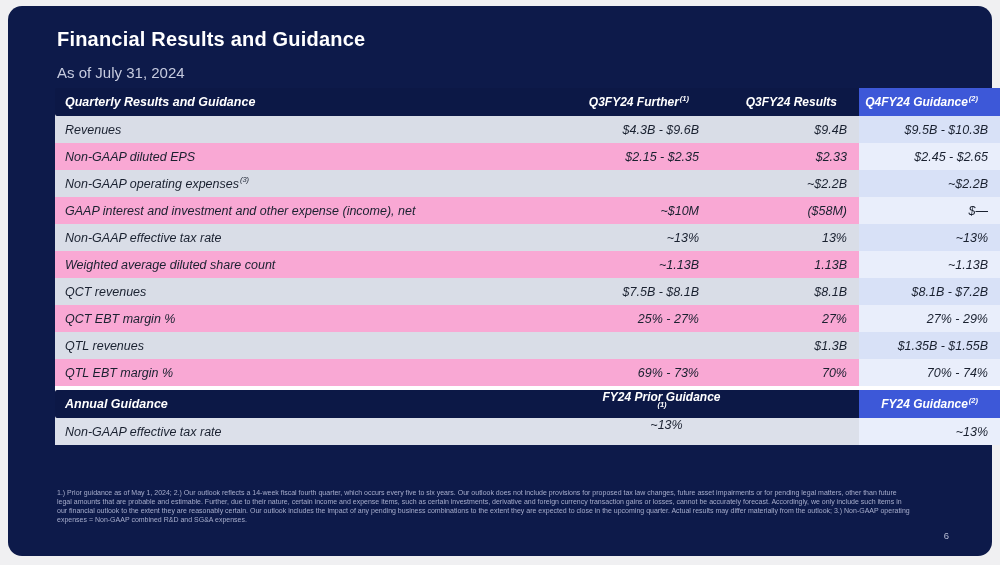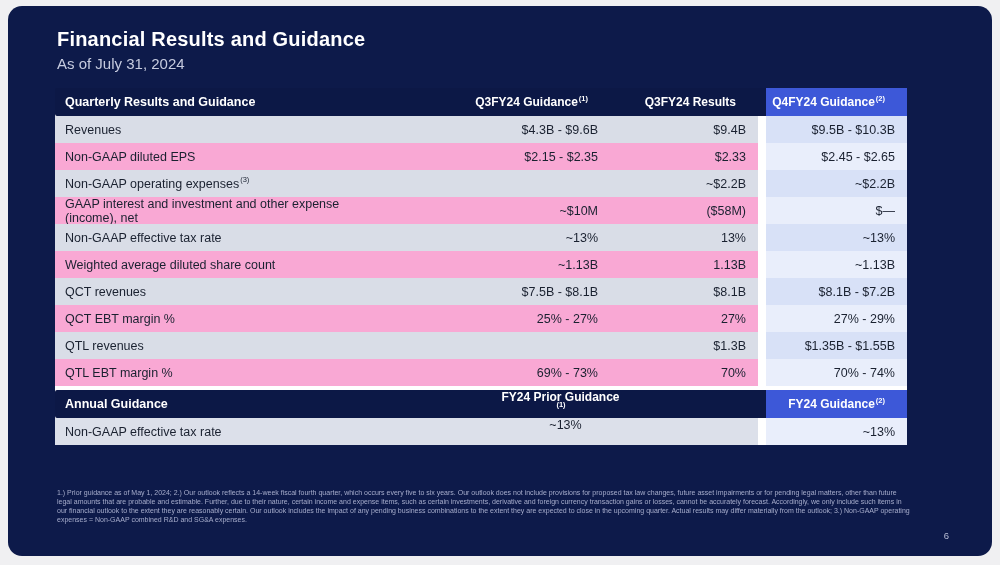--- a/index.html
+++ b/index.html
@@ -13,34 +13,34 @@
     position: absolute;
     left: 8px; top: 6px; right: 8px; bottom: 9px;
     background: #0d1a4a;
     border-radius: 14px;
   }
   .title-block { position: absolute; left: 49px; top: 22px; }
   .slide-title {
     color: #ffffff; font-size: 20px; font-weight: 700; letter-spacing: 0.2px;
   }
   .slide-subtitle {
-    color: #c6cbdf; font-size: 15px; font-weight: 400; margin-top: 4px;
+    color: #c6cbdf; font-size: 15px; font-weight: 400; margin-top: 13px;
   }
   .card {
-    position: absolute; left: 47px; top: 82px; width: 852px;
-    background: #ffffff; border-radius: 10px; 
+    position: absolute; left: 47px; top: 82px; width: 945px;
+    background: #ffffff; border-radius: 10px;  font-style: italic;
   }
   .trow { display: flex; align-items: center; height: 27px; font-size: 12.5px; color: #1a2130; }
   .thead { height: 28px; background: #0c1846; color: #ffffff; font-weight: 600; border-radius: 2px 0 0 2px; }
   .cell { height: 100%; display: flex; align-items: center; }
   .cell.label { flex: 1; padding-left: 10px; }
   .cell.num { justify-content: flex-end; padding-right: 12px; }
   .cell.a { width: 225px; }
   .cell.b { width: 148px; }
-  .cell.c { width: 141px; margin-left: 8px; }
+  .cell.c { width: 141px; }
   .thead .cell.num { padding-right: 22px; font-size: 12px; }
   .thead .cell.c { background: #3d58d8; }
   .trow.dark .cell { background: #d9dde7; }
   .trow.dark .cell.c { background: #d8e1f7; }
   .trow.light .cell { background: #f9a8d4; }
   .trow.light .cell.c { background: #e9eefb; }
   .trow.annual-data .cell { background: #dce0ea; }
   .trow.annual-data .cell.c { background: #e9eefb; }
   .cell.merged { width: 373px; justify-content: flex-start; padding-right: 22px; flex-direction: column; }
   .trow.annual-data .cell.merged { padding-right: 12px; }
@@ -67,21 +67,21 @@
   <div class="title-block">
     <div class="slide-title">Financial Results and Guidance</div>
     <div class="slide-subtitle">As of July 31, 2024</div>
   </div>
 
   <div class="card">
 
     <div class="trow thead">
       <div class="cell label">Quarterly Results and Guidance</div>
       <div class="cell num a">
-          <span>Q3FY24 Guidance</span>
+          <span>Q3FY24 Further</span>
           <span class="sup">(1)</span>
         </div>
       <div class="cell num b">
           <span>Q3FY24 Results</span>
         </div>
       <div class="cell num c">
           <span>Q4FY24 Guidance</span>
           <span class="sup">(2)</span>
         </div>
     </div>

